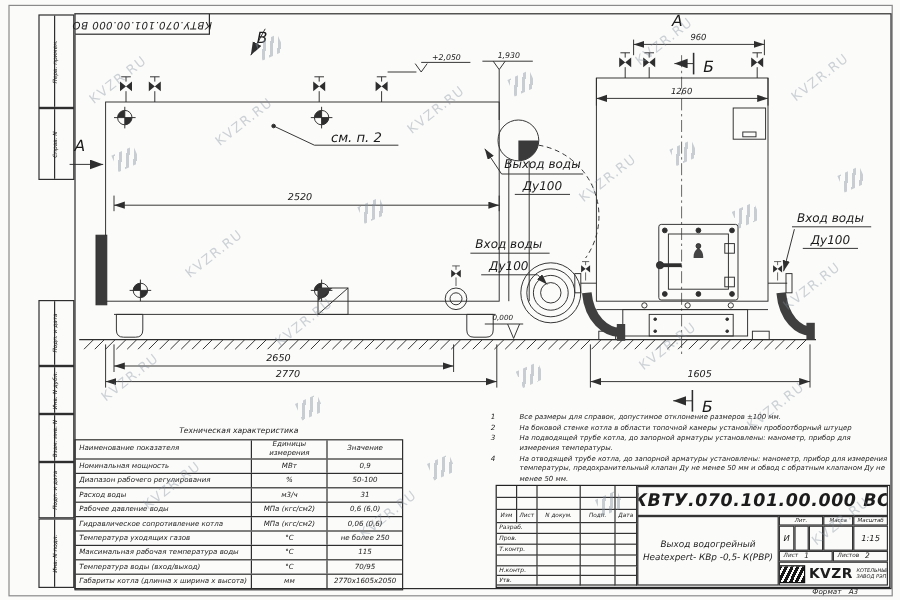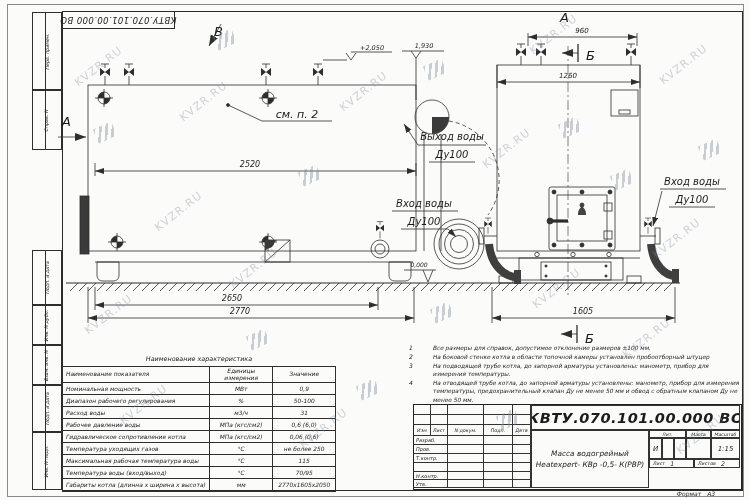--- a/index.html
+++ b/index.html
@@ -285,21 +285,21 @@
     <line x1="492" y1="318" x2="675" y2="318" marker-start="url(#arr)" marker-end="url(#arr)"></line>
     <text x="583" y="314" font-size="8" text-anchor="middle">1605</text>
 
     <line x1="577" y1="325" x2="577" y2="343" style="stroke-width:1.3"></line>
     <line x1="577" y1="334" x2="561" y2="334" marker-end="url(#arr3)"></line>
     <text x="585" y="343" font-size="13">Б</text>
   </g>
 </svg>
 
 <div class="abs spec">
-  <div class="spec-title">Наименование характеристика</div>
+  <div class="spec-title">Техническая характеристика</div>
   <div class="spec-grid">
     <div class="sr h">
       <div class="sc c1">Наименование показателя</div>
       <div class="sc c2">Единицы измерения</div>
       <div class="sc c3">Значение</div>
     </div>
     <div class="sr">
         <div class="sc c1">Номинальная мощность</div>
         <div class="sc c2">МВт</div>
         <div class="sc c3">0,9</div>
@@ -422,21 +422,21 @@
   <div class="tbr" style="top:75px;height:8px">
       <div class="tbc" style="width:34px;justify-content:flex-start;padding-left:2px;font-size:5px">Утв.</div>
       <div class="tbc" style="width:36px"></div>
       <div class="tbc" style="width:29px"></div>
       <div class="tbc" style="width:18px"></div>
     </div>
 
   <div class="cell desig" style="left:117px;top:0;width:209px;height:25px">КВТУ.070.101.00.000  ВО</div>
 
   <div class="cell pname" style="left:117px;top:25px;width:118px;height:58px">
-    <span>Масса водогрейный</span>
+    <span>Выход водогрейный</span>
     <span>Heatexpert- КВр -0,5- К(РВР)</span>
   </div>
 
   <div class="cell small-h" style="left:235px;top:25px;width:37px;height:8px">Лит.</div>
   <div class="cell small-h" style="left:272px;top:25px;width:25px;height:8px">Масса</div>
   <div class="cell small-h" style="left:297px;top:25px;width:29px;height:8px">Масштаб</div>
   <div class="cell val" style="left:235px;top:33px;width:13px;height:21px">И</div>
   <div class="cell" style="left:248px;top:33px;width:12px;height:21px"></div>
   <div class="cell" style="left:260px;top:33px;width:12px;height:21px"></div>
   <div class="cell" style="left:272px;top:33px;width:25px;height:21px"></div>
@@ -444,20 +444,28 @@
 
   <div class="cell sheetcell" style="left:235px;top:54px;width:45px;height:9px">
     <span class="lbl">Лист</span>
       <span class="vv">1</span>
   </div>
   <div class="cell sheetcell" style="left:280px;top:54px;width:46px;height:9px">
     <span class="lbl">Листов</span>
       <span class="vv">2</span>
   </div>
 
+  <div class="cell comp" style="left:235px;top:63px;width:91px;height:20px">
+    <div class="kvzr-logo"></div>
+    <span class="kvzr-word">KVZR</span>
+    <span class="comp-name">
+      <span>КОТЕЛЬНЫЙ</span>
+      <span>ЗАВОД РЭП</span>
+    </span>
+  </div>
 </div>
 
 <div class="abs fmt">
   <span>Формат</span><span>А3</span>
 </div>
 
 <div id="wm">
     <span class="wmtext" style="left: 70px; top: 60px;">KVZR.RU</span>
     <span class="wmlogo" style="left: 215px; top: 32px;"></span>
     <span class="wmtext" style="left: 335px; top: 85px;">KVZR.RU</span>

